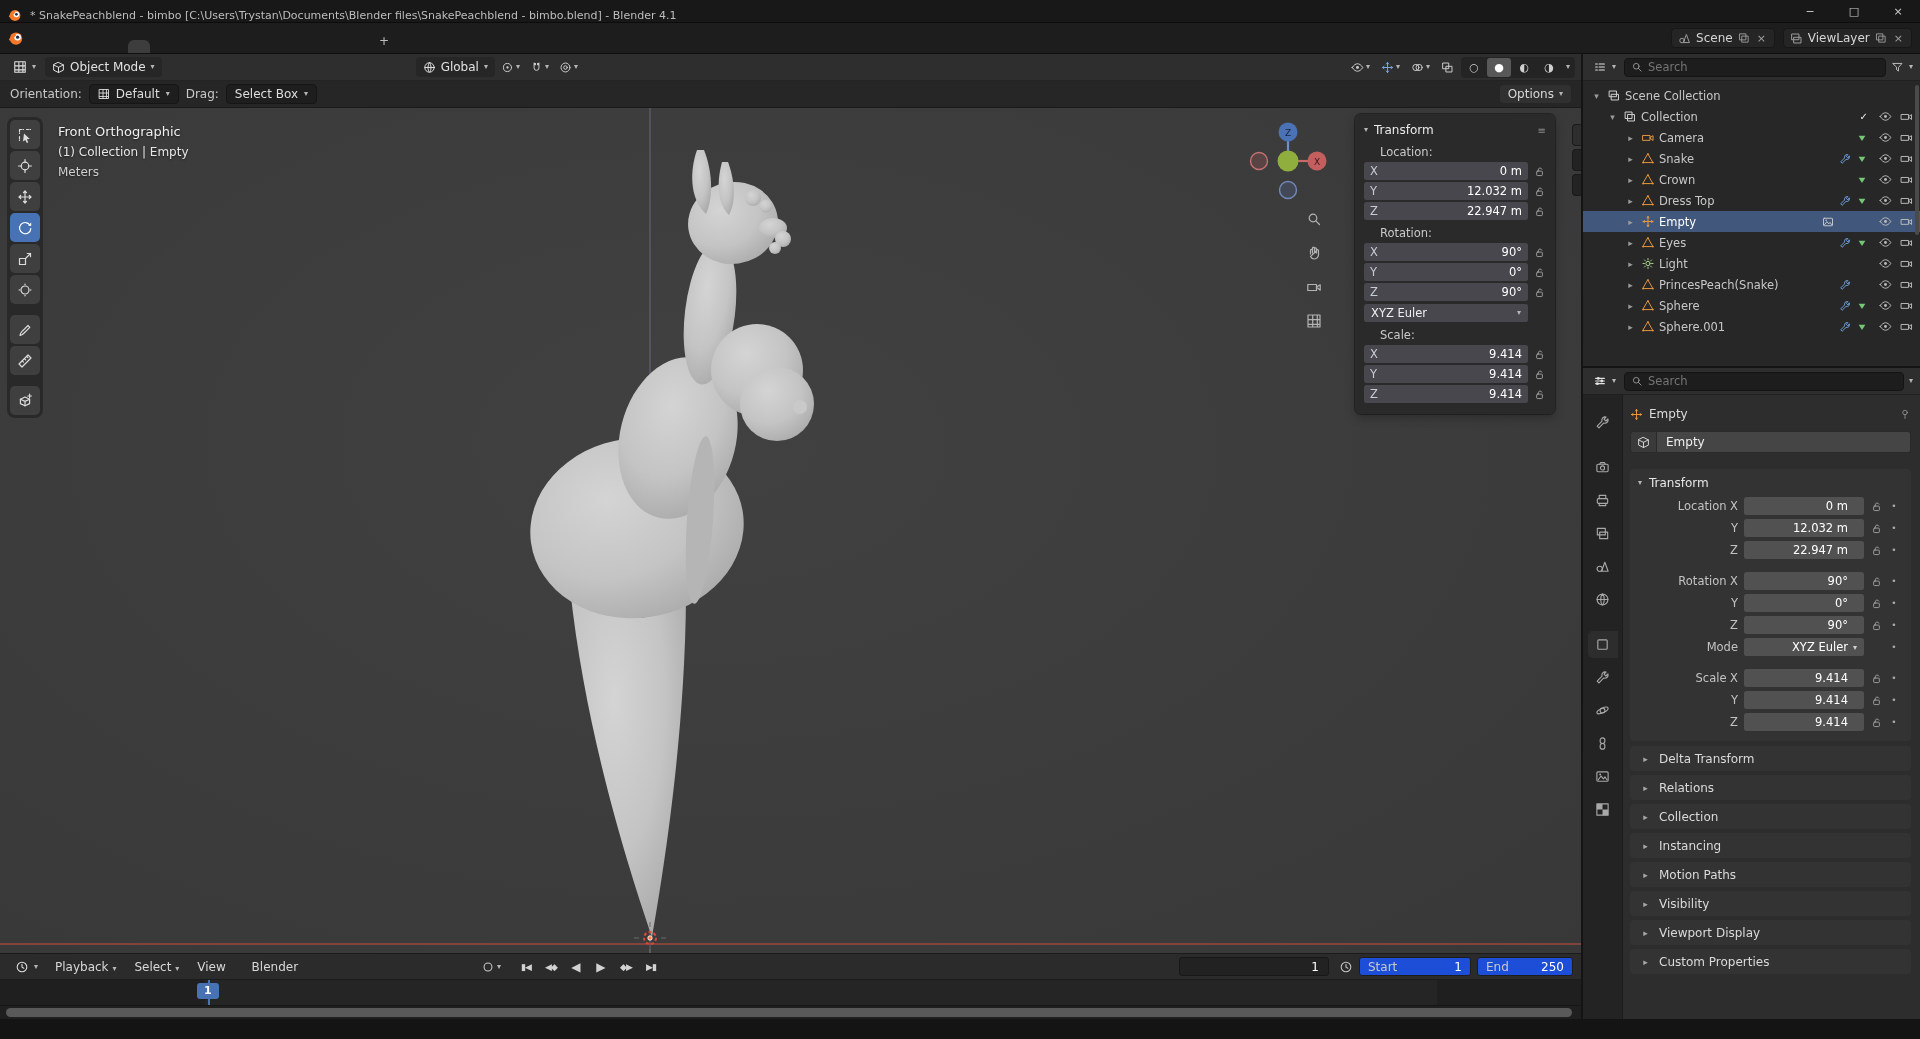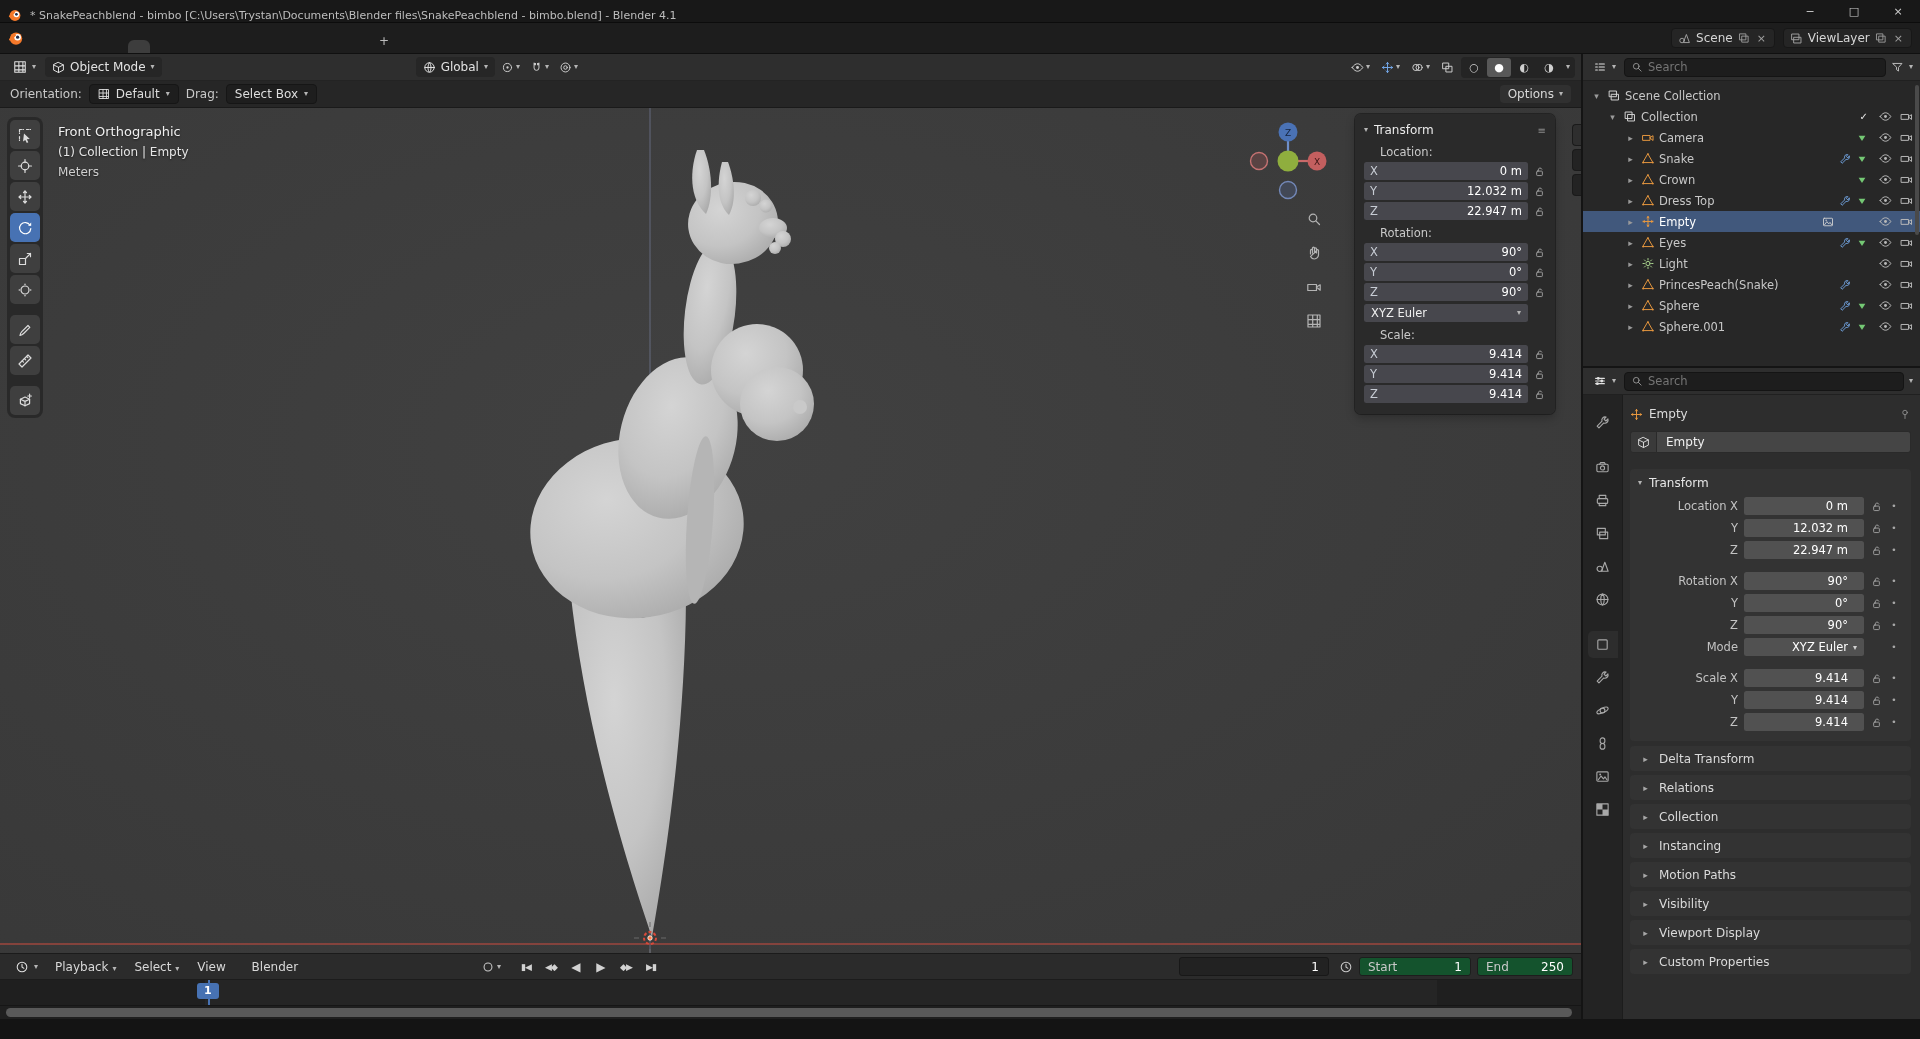--- a/index.html
+++ b/index.html
@@ -96,21 +96,21 @@
   
   .tl-header{height:26px;background:#2b2b2b;display:flex;align-items:center;gap:2px;padding:0 8px;
              border-top:1px solid #1b1b1b;white-space:nowrap}
   .record-cluster{display:flex;align-items:center;gap:2px;margin-left:165px;color:#c9c9c9}
   .transport{display:flex;align-items:center;gap:3px;margin-left:12px}
   .t-btn{min-width:22px;height:20px;display:flex;align-items:center;justify-content:center;color:#d2d2d2;
          font-size:9px;letter-spacing:-1px;border-radius:3px}
   .t-btn.play{font-size:12px;letter-spacing:0}
   .frame-field{margin-left:auto;width:150px;height:19px;background:#222;border:1px solid #181818;border-radius:3px;
                display:flex;align-items:center;justify-content:flex-end;padding:0 9px;color:#fff}
-  .range-field{height:19px;background:#14532d;border:1px solid #1d1d1d;border-radius:3px;display:flex;
+  .range-field{height:19px;background:#1d4ed8;border:1px solid #1d1d1d;border-radius:3px;display:flex;
                align-items:center;justify-content:space-between;padding:0 8px;color:#c9c9c9;gap:8px}
   .range-field .rv{color:#fff}
   .tl-ruler{height:26px;background:#252525;position:relative;border-top:1px solid #1c1c1c;overflow:hidden}
   .ruler-labels{display:flex;justify-content:space-between;padding:3px 14px 0;color:#8f8f8f;font-size:11px}
   .range-shade{position:absolute;top:0;bottom:0;background:rgba(0,0,0,.16)}
   .cf-line{position:absolute;left:208px;top:0;bottom:0;width:2px;background:#4772b3}
   .cf-badge{position:absolute;left:197px;top:3px;background:#4772b3;color:#fff;font-size:11px;font-weight:bold;
             border-radius:3px;padding:1px 7px 2px}
   .hscroll{height:14px;background:#1f1f1f;position:relative;border-top:1px solid #161616}
   .hthumb{position:absolute;left:6px;right:9px;top:2px;height:9px;background:#595959;border-radius:5px}

